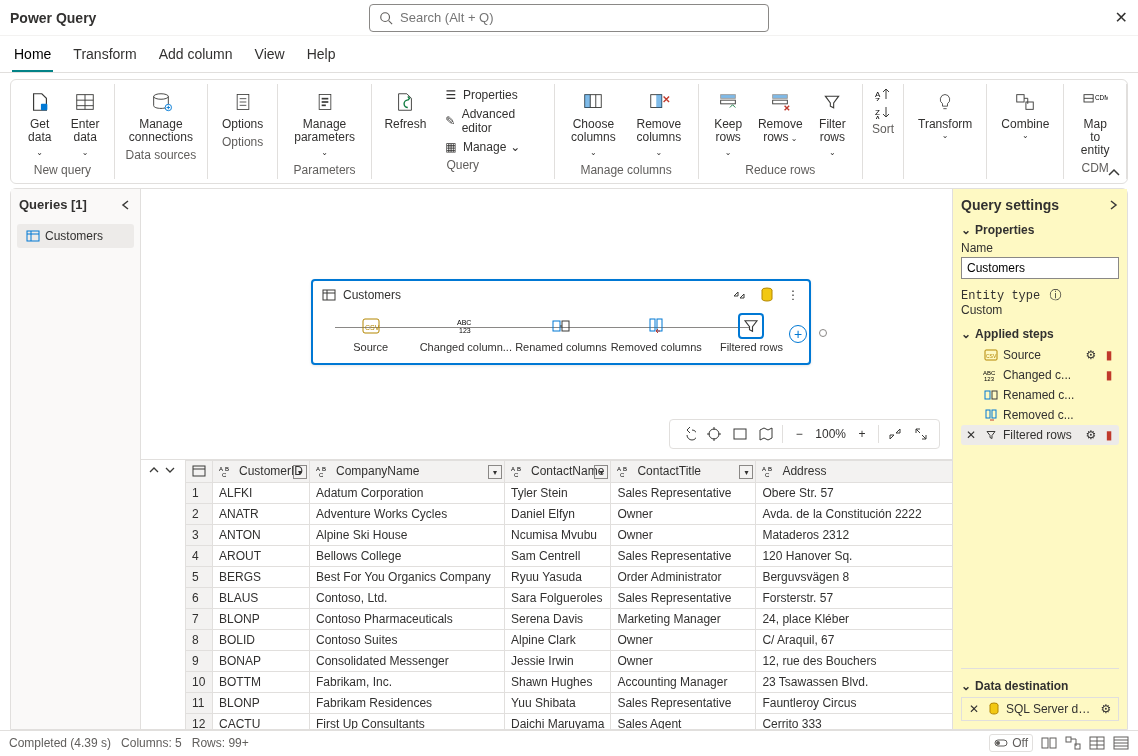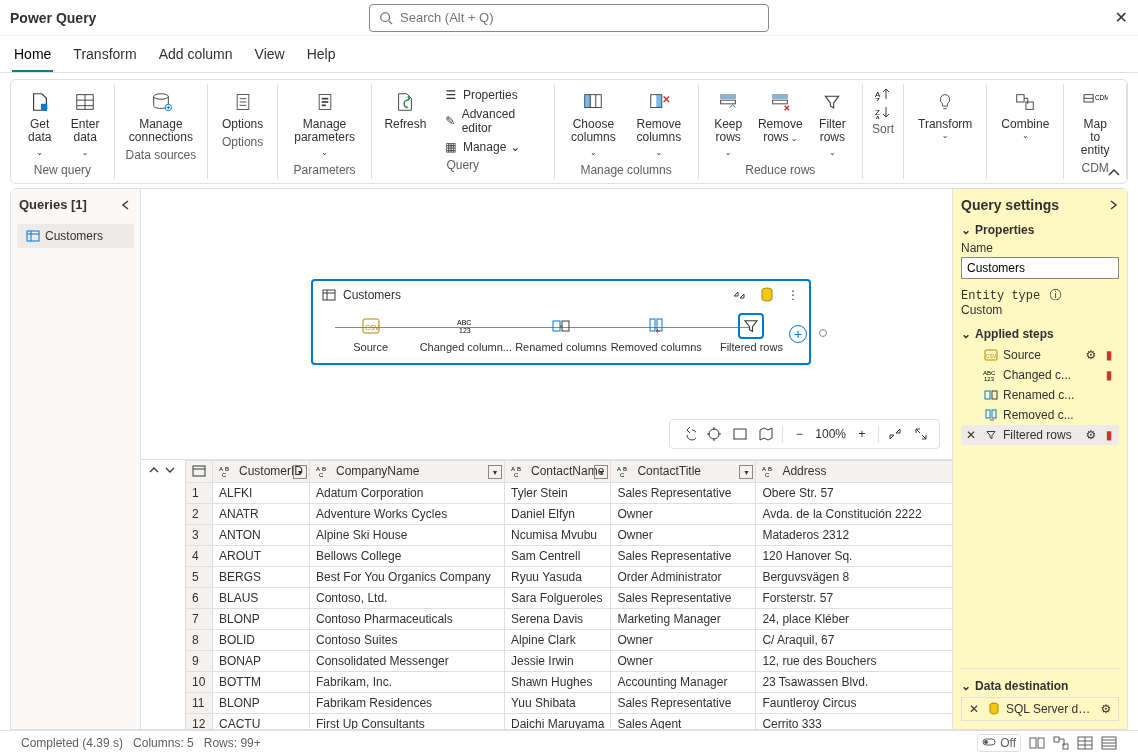--- a/index.html
+++ b/index.html
@@ -76,23 +76,23 @@
 .sect input[type=text] { width: 100%; border: 1px solid #8a8886; padding: 3px 5px; font-size: 12px; }
 .applied-step { display: flex; align-items: center; gap: 4px; padding: 2px 2px; font-size: 12px; border-radius: 3px; }
 .applied-step .lbl { flex: 1; overflow: hidden; text-overflow: ellipsis; white-space: nowrap; }
 .applied-step.sel { background: #edebe9; }
 .gearwarn { display:flex; gap:2px; margin-left:auto; }
 .mini-icon { width: 16px; height: 16px; display: inline-flex; align-items: center; justify-content: center; }
 .data-dest { border-top: 1px solid #e1dfdd; margin-top: auto; padding-top: 6px; }
 .dest-row { display:flex; align-items:center; gap:4px; border:1px solid #e1dfdd; padding:3px 4px; }
 
 
-.statusbar { display: flex; align-items: center; height: 24px; padding: 0 21px; font-size: 12px; color: #605e5c; border-top: 1px solid #e1dfdd; gap: 10px; }
+.statusbar { display: flex; align-items: center; height: 24px; padding: 0 9px; font-size: 12px; color: #605e5c; border-top: 1px solid #e1dfdd; gap: 10px; }
 .statusbar .right { margin-left: auto; display: flex; gap: 8px; align-items: center; }
-.status-toggle { display:flex; align-items:flex-start; gap:4px; border:1px solid #e1dfdd; padding:1px 4px; border-radius:3px; }
+.status-toggle { display:flex; align-items:center; gap:4px; border:1px solid #e1dfdd; padding:1px 4px; border-radius:3px; }
 
 
 .publishbar { display: flex; justify-content: flex-end; padding: 8px 10px; }
 
 svg { display: block; }
 </style>
 </head>
 <body>
 
 <div class="titlebar">

